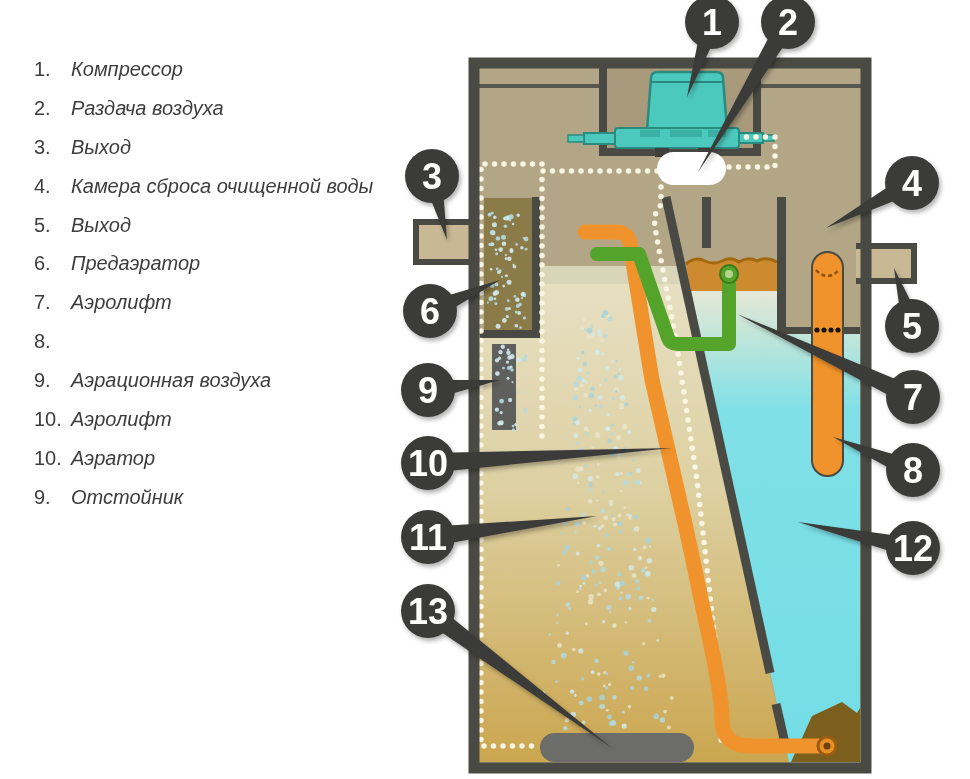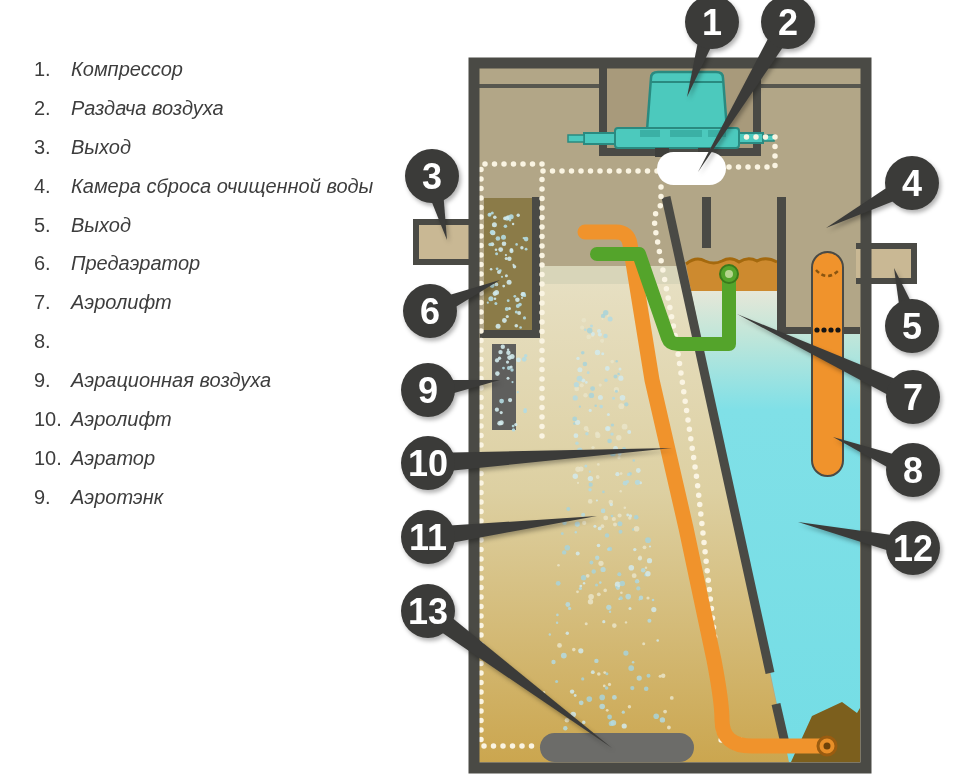--- a/index.html
+++ b/index.html
@@ -62,21 +62,21 @@
     <li>
         <span class="num">10.</span>
         <span class="lbl">Аэролифт</span>
       </li>
     <li>
         <span class="num">10.</span>
         <span class="lbl">Аэратор</span>
       </li>
     <li>
         <span class="num">9.</span>
-        <span class="lbl">Аэротэнк</span>
+        <span class="lbl">Отстойник</span>
       </li>
   </ul>
 
   <svg class="diagram" width="970" height="779" viewBox="0 0 970 779">
     <defs>
       <linearGradient id="gAero" gradientUnits="userSpaceOnUse" x1="0" y1="267" x2="0" y2="762">
         <stop offset="0" stop-color="#e7e0c4"></stop>
         <stop offset="0.45" stop-color="#ddd0a2"></stop>
         <stop offset="1" stop-color="#cba64f"></stop>
       </linearGradient>

